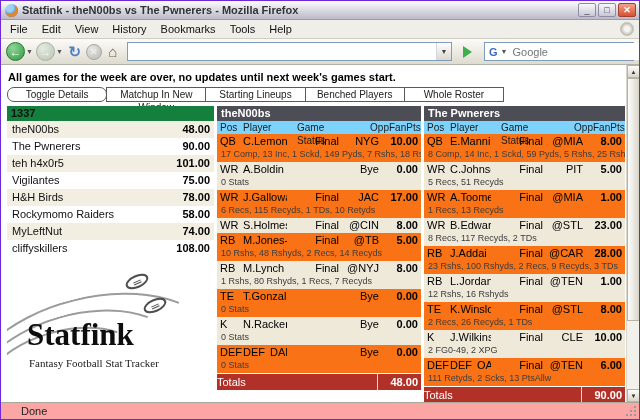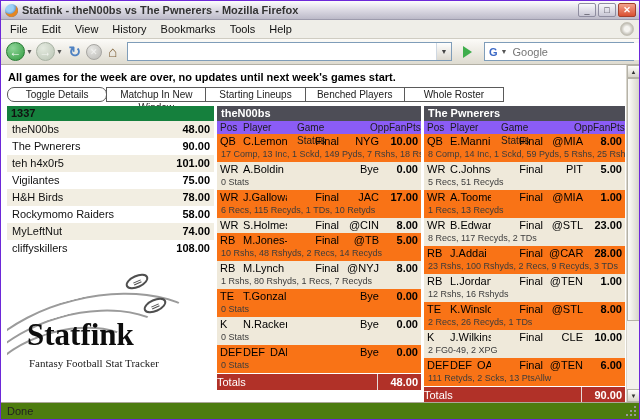--- a/index.html
+++ b/index.html
@@ -70,21 +70,21 @@
   .football::after { content:""; position:absolute; left:6px; top:4px; width:8px; height:1px; background:#4f4f4f; box-shadow:0 2px 0 #4f4f4f; }
   .fb1 { left:118px; top:6px; }
   .fb2 { left:136px; top:30px; }
   .logo-title { position:absolute; left:20px; top:48px; font-family:"Liberation Serif",serif; font-weight:bold; font-size:31px; color:#0d0d0d; letter-spacing:0; }
   .logo-sub { position:absolute; left:22px; top:88px; font-family:"Liberation Serif",serif; font-size:11px; color:#1a1a1a; }
 
   
   .roster { width:204px; flex:none; }
   .roster.right { width:201px; }
   .rtitle { height:15px; line-height:15px; background:var(--table-header,#4d4d56); color:#fff; font-size:11px; font-weight:bold; padding-left:4px; }
-  .rhdr { height:13px; line-height:13px; background:#8b5cf6; display:flex; font-size:10px; color:#1c1c1c; }
+  .rhdr { height:13px; line-height:13px; background:#7dd3fc; display:flex; font-size:10px; color:#1c1c1c; }
   .h-pos { width:26px; padding-left:3px; } .h-player { flex:1; } .h-status { width:58px; } .h-opp { width:34px; text-align:right; } .h-pts { width:32px; text-align:right; padding-right:3px; }
   .group { background:#f97316; }
   .group.alt { background:var(--stripe-beige,#efe9da); }
   .prow { display:flex; height:15px; line-height:15px; font-size:11px; color:#000; }
   .c-pos { width:26px; padding-left:3px; flex:none; }
   .c-player { flex:1; white-space:nowrap; overflow:hidden; }
   .c-team { margin-left:5px; }
   .c-status { width:58px; text-align:right; flex:none; padding-right:6px; }
   .c-opp { width:34px; text-align:right; flex:none; }
   .c-pts { width:42px; text-align:right; font-weight:bold; flex:none; padding-right:3px; }
@@ -93,21 +93,21 @@
   .t-label { flex:1; }
   .t-val { width:44px; text-align:right; font-weight:bold; padding-right:3px; border-left:1px solid #e6dcd9; }
 
   
   .scrollbar { position:absolute; top:0; right:0; bottom:0; width:13px; background:#f3f1ec; border-left:1px solid #d8d5cc; }
   .sb-btn { position:absolute; left:0; width:13px; height:13px; background:linear-gradient(180deg,#fdfdfb,#d8d5ca); border:1px solid #b5b2a7; font-size:6px; text-align:center; line-height:12px; color:#333; }
   .sb-up { top:0; } .sb-down { bottom:0; }
   .sb-thumb { position:absolute; left:0; top:13px; width:13px; height:72%; background:linear-gradient(90deg,#fdfdfb,#d8d5ca); border:1px solid #b5b2a7; }
 
   
-  .statusbar { height:17px; flex:none; background:#4d7c0f; border-top:1px solid #aca899; display:flex; align-items:center; font-size:11px; color:#222; padding-left:6px; position:relative; }
+  .statusbar { height:17px; flex:none; background:#fca5a5; border-top:1px solid #aca899; display:flex; align-items:center; font-size:11px; color:#222; padding-left:20px; position:relative; }
   .grip { position:absolute; right:2px; bottom:2px; width:12px; height:12px;
     background:radial-gradient(circle at 2px 10px,#999 1px,transparent 1.5px),
                radial-gradient(circle at 6px 10px,#999 1px,transparent 1.5px),
                radial-gradient(circle at 10px 10px,#999 1px,transparent 1.5px),
                radial-gradient(circle at 6px 6px,#999 1px,transparent 1.5px),
                radial-gradient(circle at 10px 6px,#999 1px,transparent 1.5px),
                radial-gradient(circle at 10px 2px,#999 1px,transparent 1.5px); }
 </style>
 </head>
 <body>

